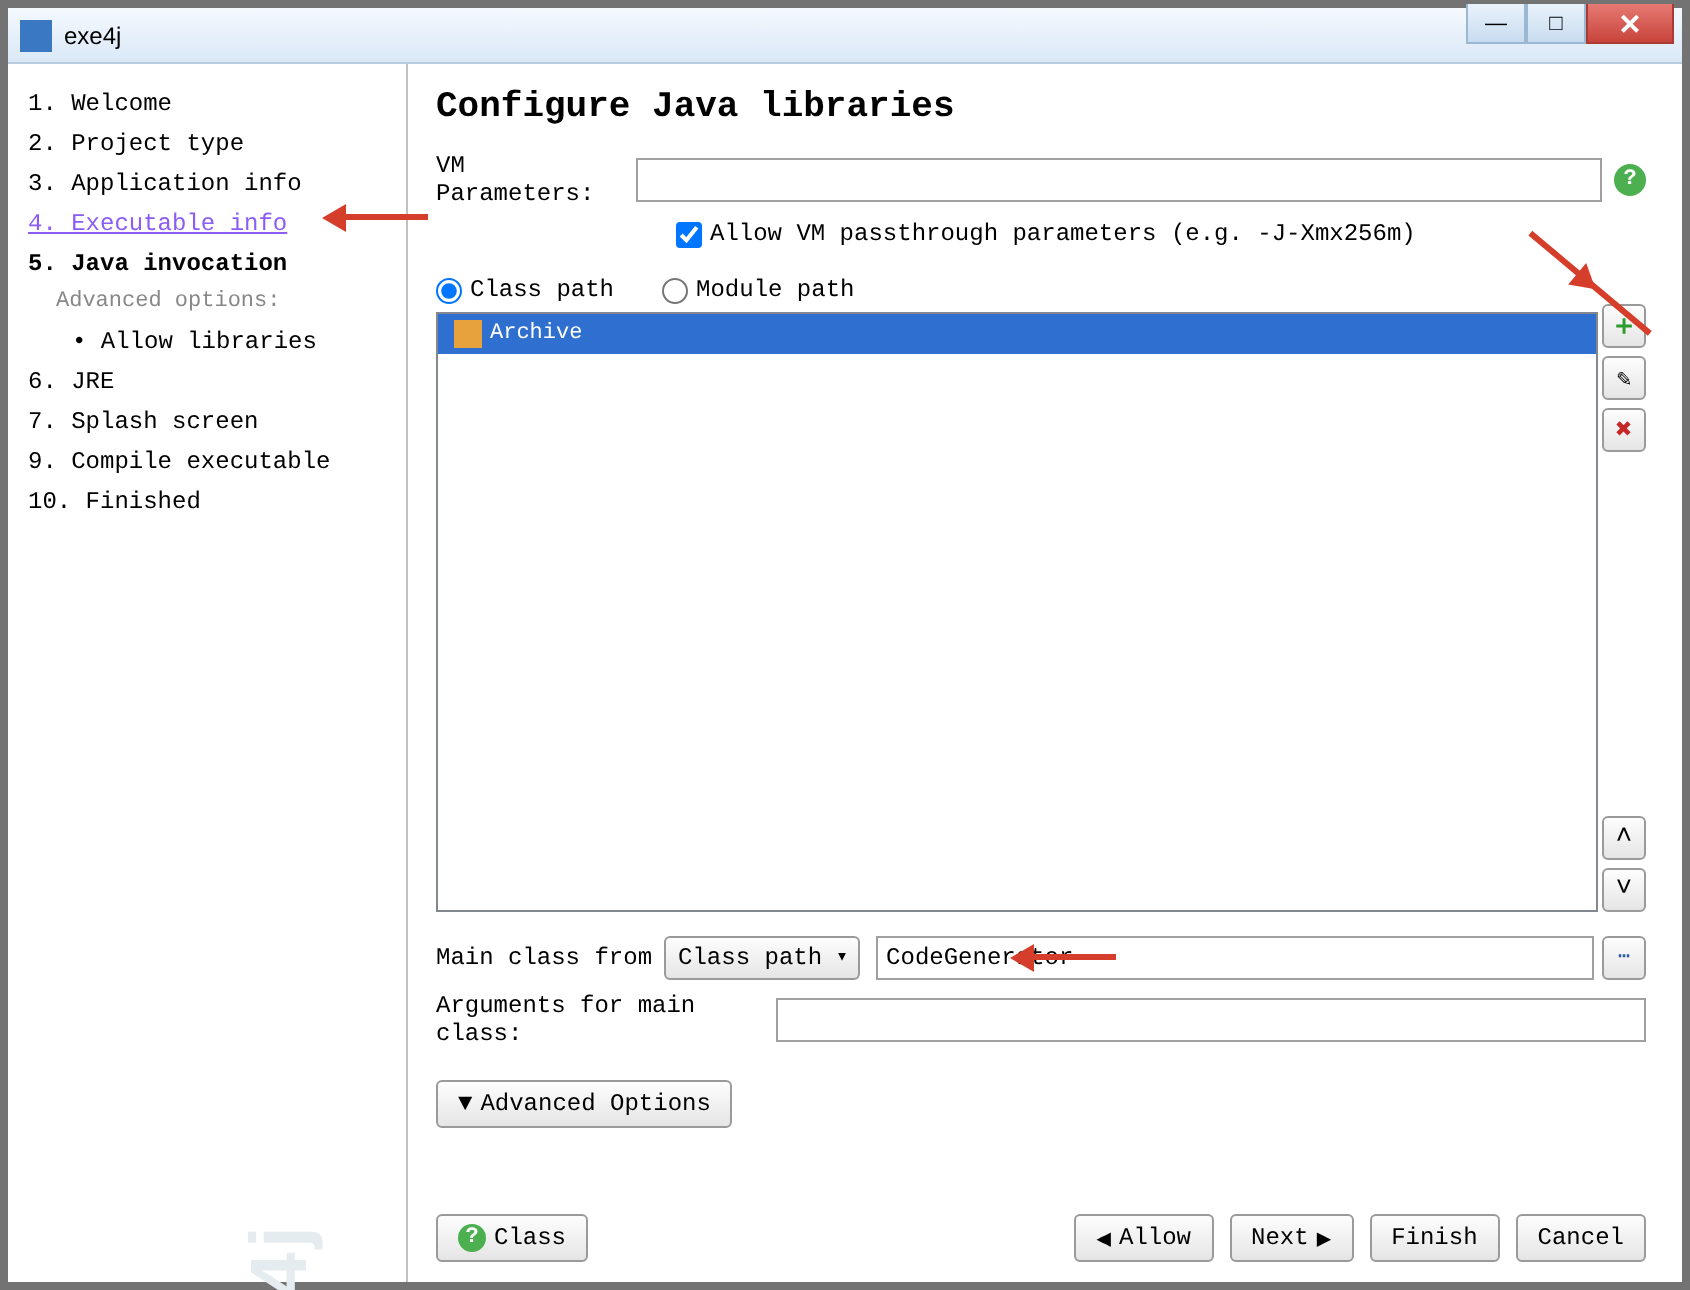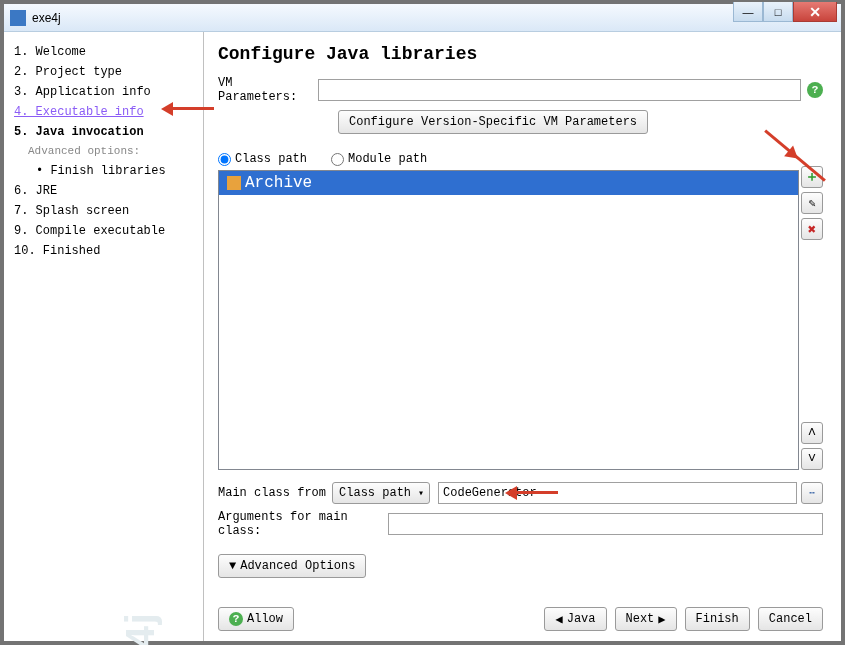--- a/index.html
+++ b/index.html
@@ -24,21 +24,21 @@
 .row { display: flex; align-items: center; margin-bottom: 6px; }
 .label { font-family: "Courier New", monospace; font-size: 12px; }
 .field { flex: 1; height: 22px; border: 1px solid #a0a0a0; background: #fff; padding: 2px 4px; font-family: "Courier New", monospace; font-size: 12px; }
 .help-icon { width: 16px; height: 16px; border-radius: 50%; background: #4caf50; color: #fff; font-weight: bold; font-size: 11px; display: flex; align-items: center; justify-content: center; margin-left: 6px; }
 .checkbox { margin: 0 4px 0 0; }
 .btn { height: 24px; padding: 0 10px; font-family: "Courier New", monospace; font-size: 12px; background: linear-gradient(#fdfdfd, #e5e5e5); border: 1px solid #9a9a9a; border-radius: 3px; cursor: default; display: inline-flex; align-items: center; }
 .indent { margin-left: 120px; }
 .radiogrp { display: flex; gap: 24px; margin: 8px 0 4px 0; }
 .radio-wrap { display: flex; align-items: center; gap: 4px; }
 .listbox { border: 1px solid #828790; height: 300px; background: #fff; position: relative; }
-.list-row { background: #2f6fd0; color: #fff; padding: 3px 8px; font-family: "Courier New", monospace; font-size: 16px; display: flex; align-items: center; gap: 4px; }
+.list-row { background: #2f6fd0; color: #fff; padding: 3px 8px; font-family: "Courier New", monospace; font-size: 11px; display: flex; align-items: center; gap: 4px; }
 .jar-icon { width: 14px; height: 14px; background: #e8a23d; display: inline-block; }
 .side-tools { position: absolute; right: -24px; top: -4px; display: flex; flex-direction: column; gap: 4px; }
 .tool { width: 22px; height: 22px; border: 1px solid #9a9a9a; border-radius: 3px; background: linear-gradient(#fdfdfd, #e5e5e5); display: flex; align-items: center; justify-content: center; font-size: 14px; cursor: default; }
 .tool.add { color: #2e9b2e; font-weight: bold; }
 .tool.edit { font-size: 12px; }
 .tool.del { color: #c62828; font-weight: bold; }
 .side-arrows { position: absolute; right: -24px; bottom: 0; display: flex; flex-direction: column; gap: 4px; }
 .listarea { position: relative; margin-right: 24px; }
 .dropdown { height: 22px; border: 1px solid #9a9a9a; background: linear-gradient(#fdfdfd, #e5e5e5); font-family: "Courier New", monospace; font-size: 12px; padding: 0 18px 0 6px; border-radius: 3px; display: inline-flex; align-items: center; position: relative; }
 .dropdown::after { content: "▾"; position: absolute; right: 5px; font-size: 10px; }
@@ -67,42 +67,43 @@
   </div>
 
   <div class="body">
     <div class="sidebar">
       <div class="step">1. Welcome</div>
       <div class="step">2. Project type</div>
       <div class="step">3. Application info</div>
       <div class="step link">4. Executable info</div>
       <div class="step current">5. Java invocation</div>
       <div class="step adv">Advanced options:</div>
-      <div class="step sub">• Finish libraries</div>
+      <div class="step sub">• Allow libraries</div>
       <div class="step">6. JRE</div>
       <div class="step">7. Splash screen</div>
       <div class="step">9. Compile executable</div>
       <div class="step">10. Finished</div>
       <div class="watermark">exe4j</div>
       <div class="arrow-left-red" style="top:70px; left:150px;"></div>
     </div>
 
     <div class="main">
       <h1>Configure Java libraries</h1>
 
       <div class="row">
         <span class="label" style="width:100px;">VM Parameters:</span>
         <input class="field" value="" style="">
         <div class="help-icon">?</div>
       </div>
 
+      <div class="row indent">
+        <input type="checkbox" class="checkbox" checked="" style="">
+        <span class="label">Allow VM passthrough parameters (e.g. -J-Xmx256m)</span>
+      </div>
 
-      <div class="row indent" style="margin-bottom:10px;">
-        <button class="btn">Configure Version-Specific VM Parameters</button>
-      </div>
 
       <div class="radiogrp">
         <label class="radio-wrap">
           <input type="radio" checked="" style="">
           <span class="label">Class path</span>
         </label>
         <label class="radio-wrap">
           <input type="radio" style="">
           <span class="label">Module path</span>
         </label>
@@ -141,24 +142,24 @@
         <div class="arrow-left-red" style="top:-24px; left:280px; width:220px;"></div>
       </div>
 
       <div class="row" style="margin-top:10px;">
         <button class="btn">▼ <span style="margin-left:4px;">Advanced Options</span></button>
       </div>
 
       <div class="footer">
         <button class="btn">
           <span class="help-icon" style="width:14px;height:14px;margin:0 4px 0 0;">?</span>
-          <span>Allow</span>
+          <span>Class</span>
         </button>
         <div class="btns">
-          <button class="btn">◀ <span style="margin-left:4px;">Java</span></button>
+          <button class="btn">◀ <span style="margin-left:4px;">Allow</span></button>
           <button class="btn">
               <span>Next</span> 
               <span style="margin-left:4px;">▶</span>
             </button>
           <button class="btn">Finish</button>
           <button class="btn">Cancel</button>
         </div>
       </div>
     </div>
   </div>

